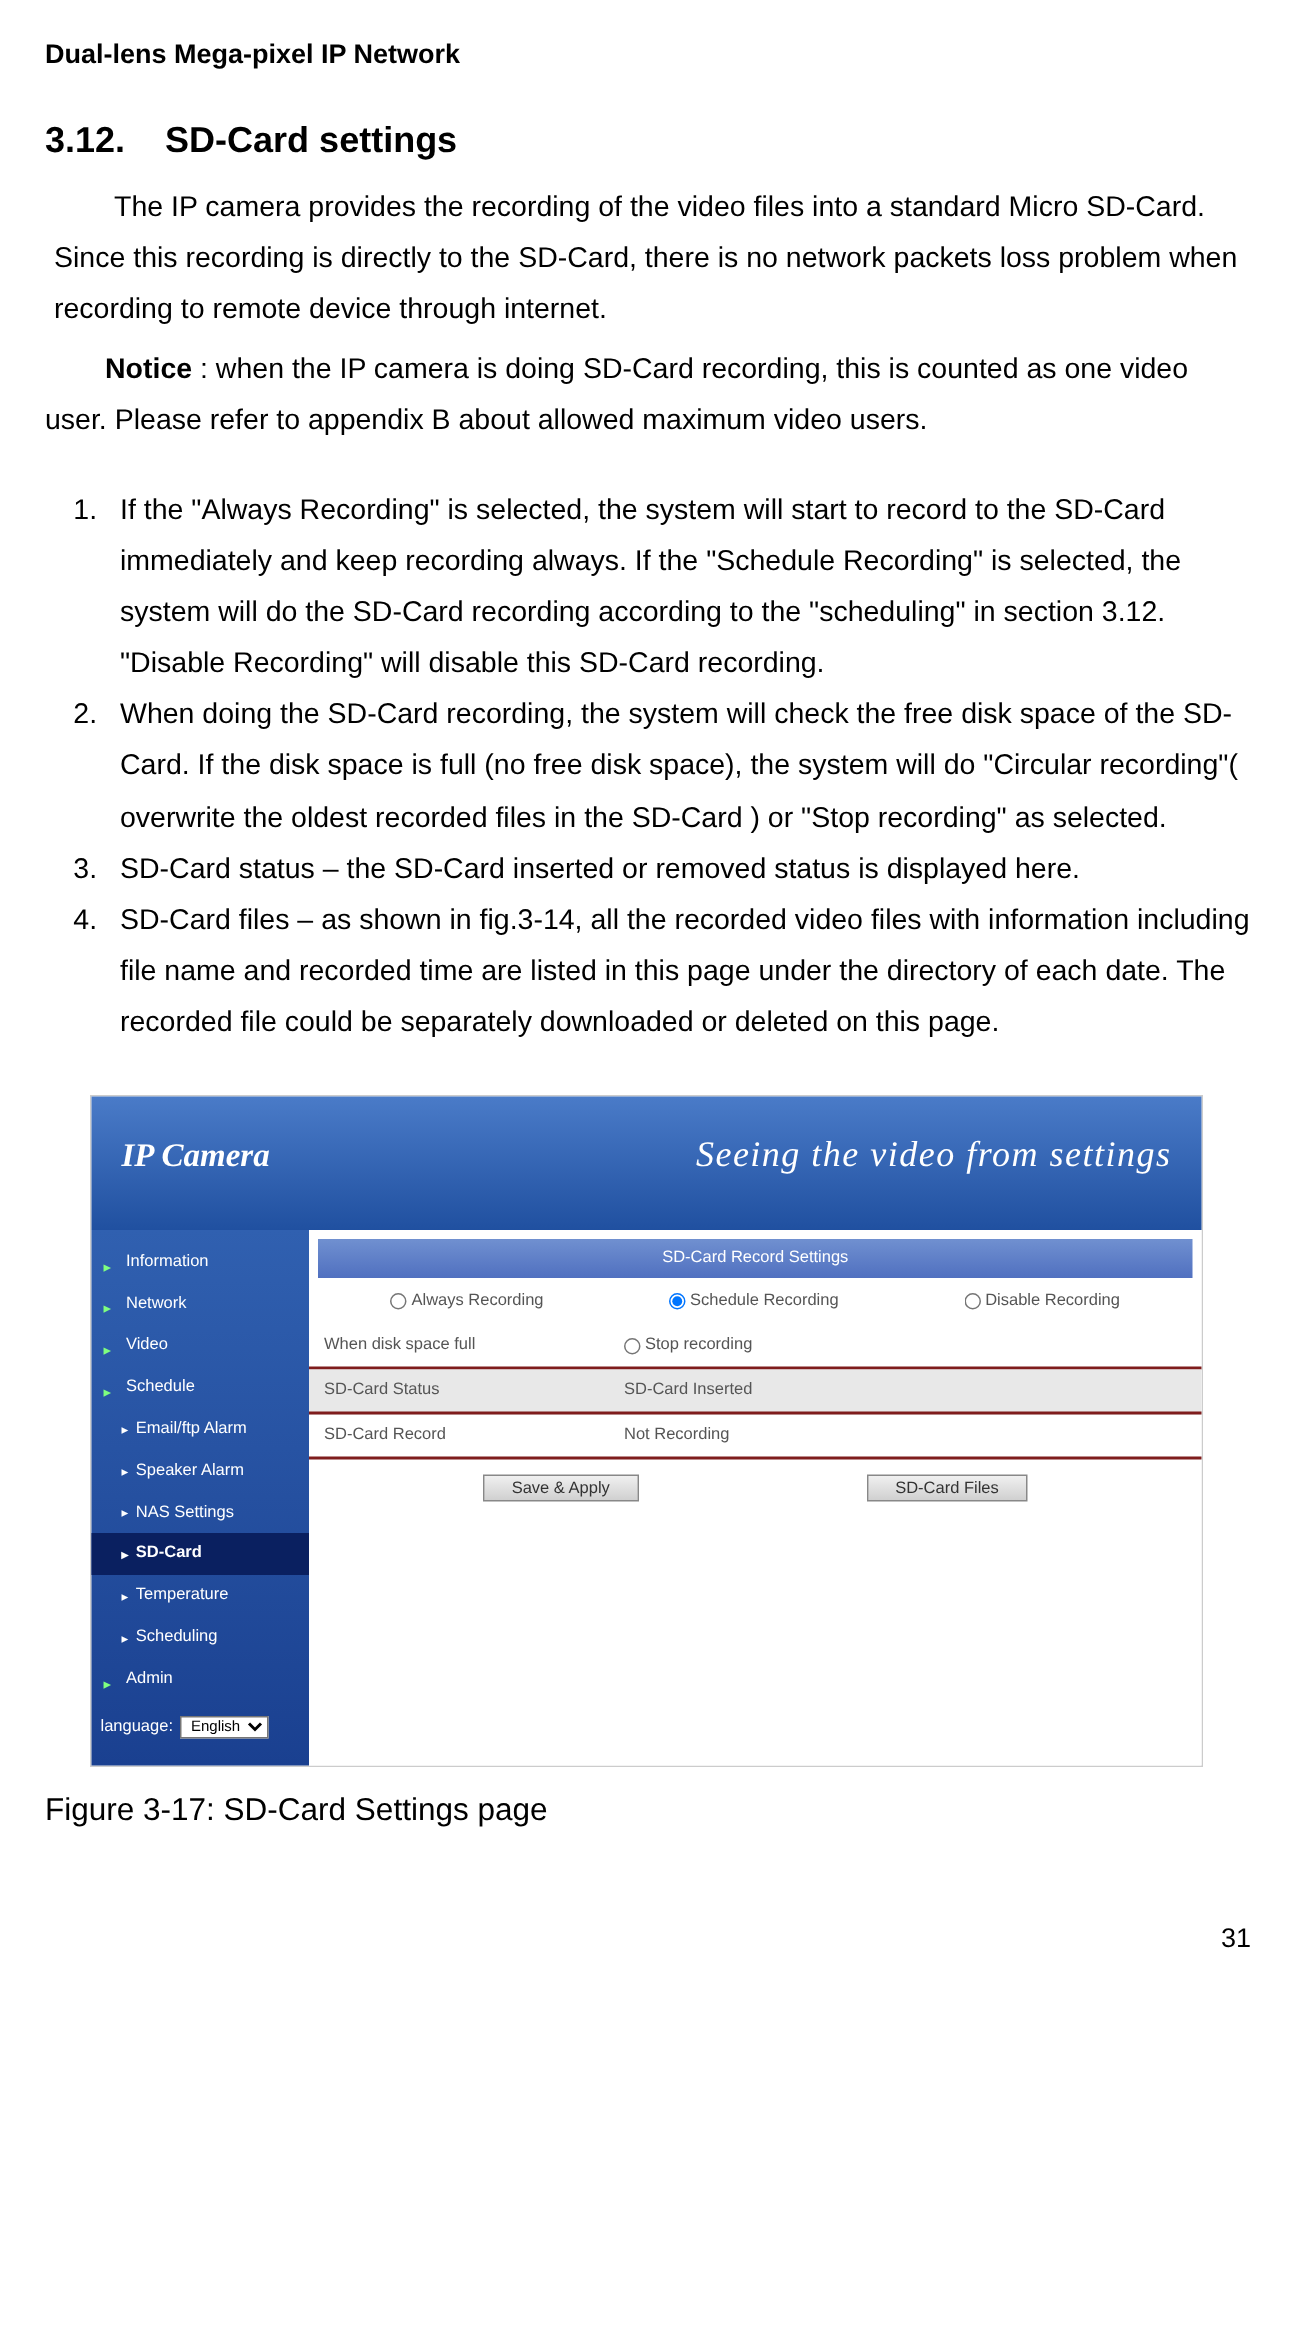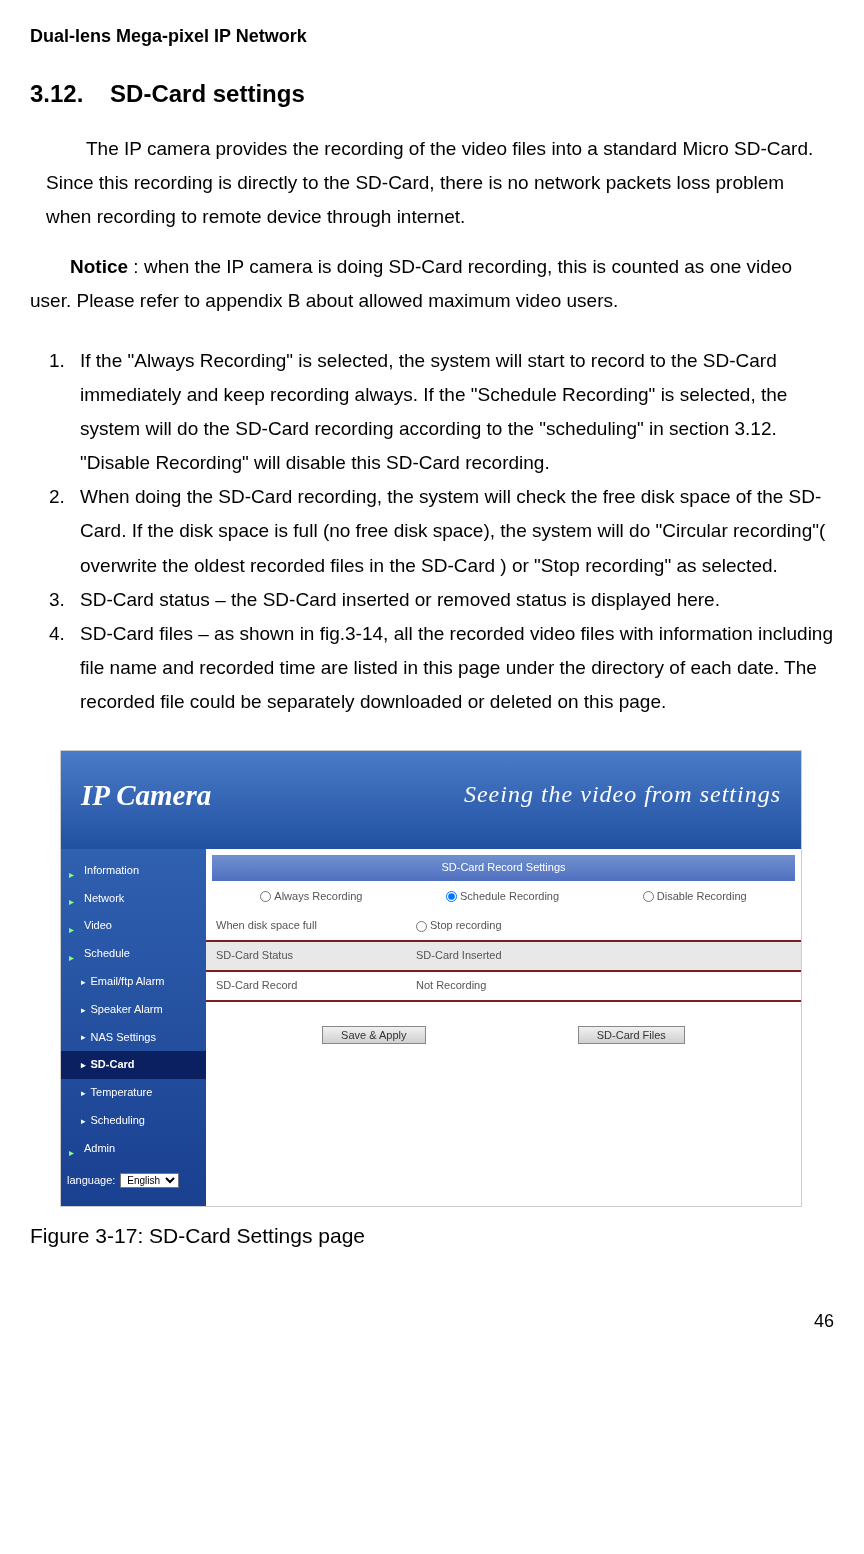--- a/index.html
+++ b/index.html
@@ -16,21 +16,21 @@
       font-size: 18px;
       margin-bottom: 20px;
     }
     .section-title {
       font-weight: bold;
       font-size: 24px;
       margin-bottom: 5px;
     }
     .intro-para {
       text-indent: 40px;
-      margin: 16px;
+      margin: 6px;
     }
     .notice-para {
       margin: 0;
     }
     .notice-label {
       font-weight: bold;
       margin-left: 40px;
     }
     ol {
       padding-left: 40px;
@@ -48,21 +48,21 @@
     }
     .banner {
       background: linear-gradient(to bottom, #4a7bc8, #2050a0);
       color: #fff;
       padding: 18px 20px 28px;
       display: flex;
       align-items: center;
       justify-content: space-between;
     }
     .banner-left {
-      font-size: 29px;
+      font-size: 22px;
       font-weight: bold;
       font-style: italic;
       font-family: 'Times New Roman', serif;
     }
     .banner-right {
       font-family: 'Brush Script MT', cursive;
       font-size: 24px;
       font-style: italic;
       letter-spacing: 1px;
     }
@@ -152,21 +152,21 @@
     }
     .radio-item {
       display: flex;
       align-items: center;
       gap: 3px;
       color: #555;
     }
     .btn-row {
       display: flex;
       justify-content: space-around;
-      padding: 24px 40px;
+      padding: 10px 40px;
     }
     .btn {
       background: linear-gradient(to bottom, #f0f0f0, #d0d0d0);
       border: 1px solid #888;
       padding: 2px 18px;
       font-size: 11px;
       color: #333;
     }
     .figure-caption {
       font-size: 21px;
@@ -300,13 +300,13 @@
       <div class="btn-row">
         <button class="btn">Save &amp; Apply</button>
         <button class="btn">SD-Card Files</button>
       </div>
     </div>
   </div>
 </div>
 
 <div class="figure-caption">Figure 3-17: SD-Card Settings page</div>
 
-<div class="page-number">46</div>
+<div class="page-number">31</div>
 
 </body></html>

